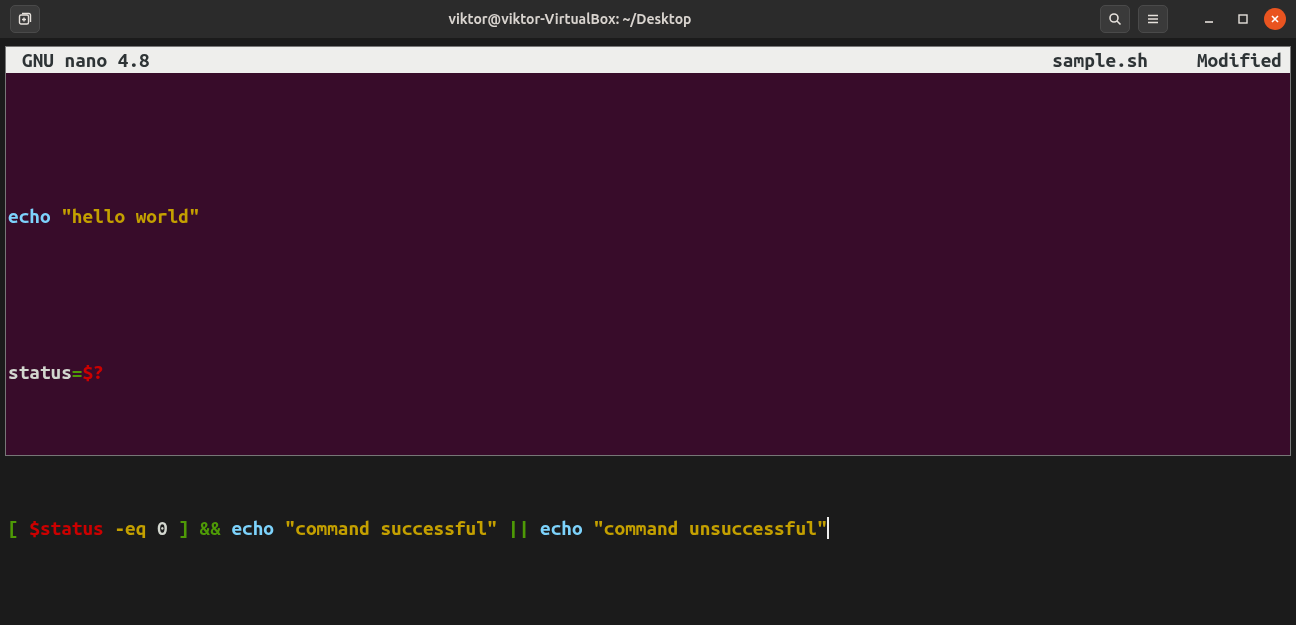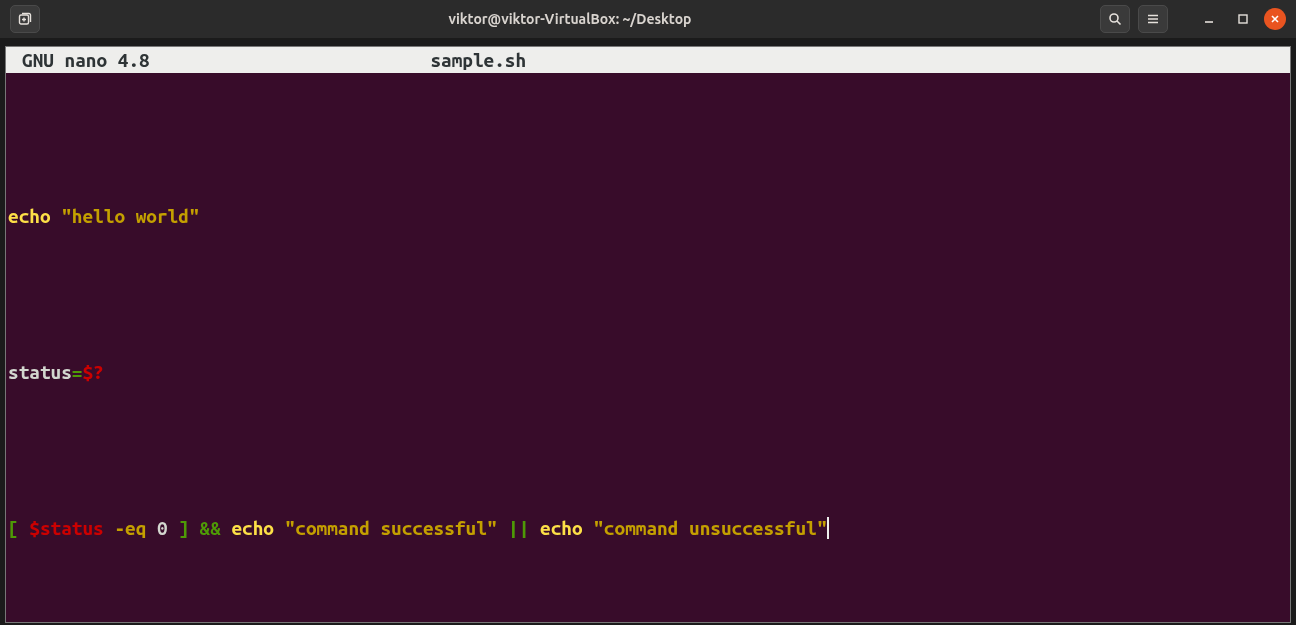--- a/index.html
+++ b/index.html
@@ -33,50 +33,50 @@
     color:#e6e1dc;
   }
   .win-btn.close {
     width:22px; height:22px; border-radius:50%; background:#e95420; color:#fff;
   }
   .win-btn svg { display:block; }
 
   
   .term-wrap {
     margin: 8px 5px 4px 5px;
-    height: 577px;
+    height: 410px;
     border: 1px solid #777;
     background: #380C2A; 
     display:flex; flex-direction:column;
     font-size: 19px;
     line-height: 26px;
   }
   .nano-header {
     background:#EEEEEC; color:#2E3436;
     display:flex; font-weight:600;
     height:26px; align-items:center;
     padding:0 2px;
   }
   .nano-header .h-left  { flex:0 0 33%; padding-left:14px; }
-  .nano-header .h-mid   { flex:1; text-align:left; }
+  .nano-header .h-mid   { flex:1; text-align:right; }
   .nano-header .h-right { flex:0 0 140px; text-align:right; padding-right:6px; }
 
   .editor {
     flex:1;
     padding: 0 2px;
     color:#D3D7CF;
     white-space: pre;
     font-weight:600;
     position:relative;
   }
   .editor .line { height:26px; }
 
   
   .c-cyan    { color:#2DB7B3; }
-  .c-blue    { color:#fde047; }
+  .c-blue    { color:#7dd3fc; }
   .c-yellow  { color:#C4A000; }
   .c-white   { color:#D3D7CF;margin-top:36px; }
   .c-red     { color:#CC0000; }
   .c-green   { color:#4E9A06; }
 
   .cursor {
     display:inline-block;
     width:2px; height:22px;
     background:#EEEEEC;
     vertical-align:-4px;
@@ -125,20 +125,21 @@
         </svg>
     </div>
   </div>
 </div>
 
 <div class="term-wrap">
 
   <div class="nano-header">
     <div class="h-left">  GNU nano 4.8</div>
     <div class="h-mid">sample.sh</div>
+    <div class="h-right">Modified</div>
   </div>
 
   <div class="editor">
     <div class="line"></div>
     <div class="line"><span class="c-blue">echo</span><span class="c-white"> </span><span class="c-yellow">"hello world"</span></div>
     <div class="line"></div>
     <div class="line"><span class="c-white">status</span><span class="c-green">=</span><span class="c-red">$?</span></div>
     <div class="line"></div>
     <div class="line"><span class="c-green">[</span><span> </span><span class="c-red">$status</span><span> </span><span class="c-yellow">-eq</span><span> </span><span class="c-white">0</span><span> </span><span class="c-green">]</span><span> </span><span class="c-green">&amp;&amp;</span><span> </span><span class="c-blue">echo</span><span> </span><span class="c-yellow">"command successful"</span><span> </span><span class="c-green">||</span><span> </span><span class="c-blue">echo</span><span> </span><span class="c-yellow">"command unsuccessful"</span><span class="cursor"></span></div>
   </div>

